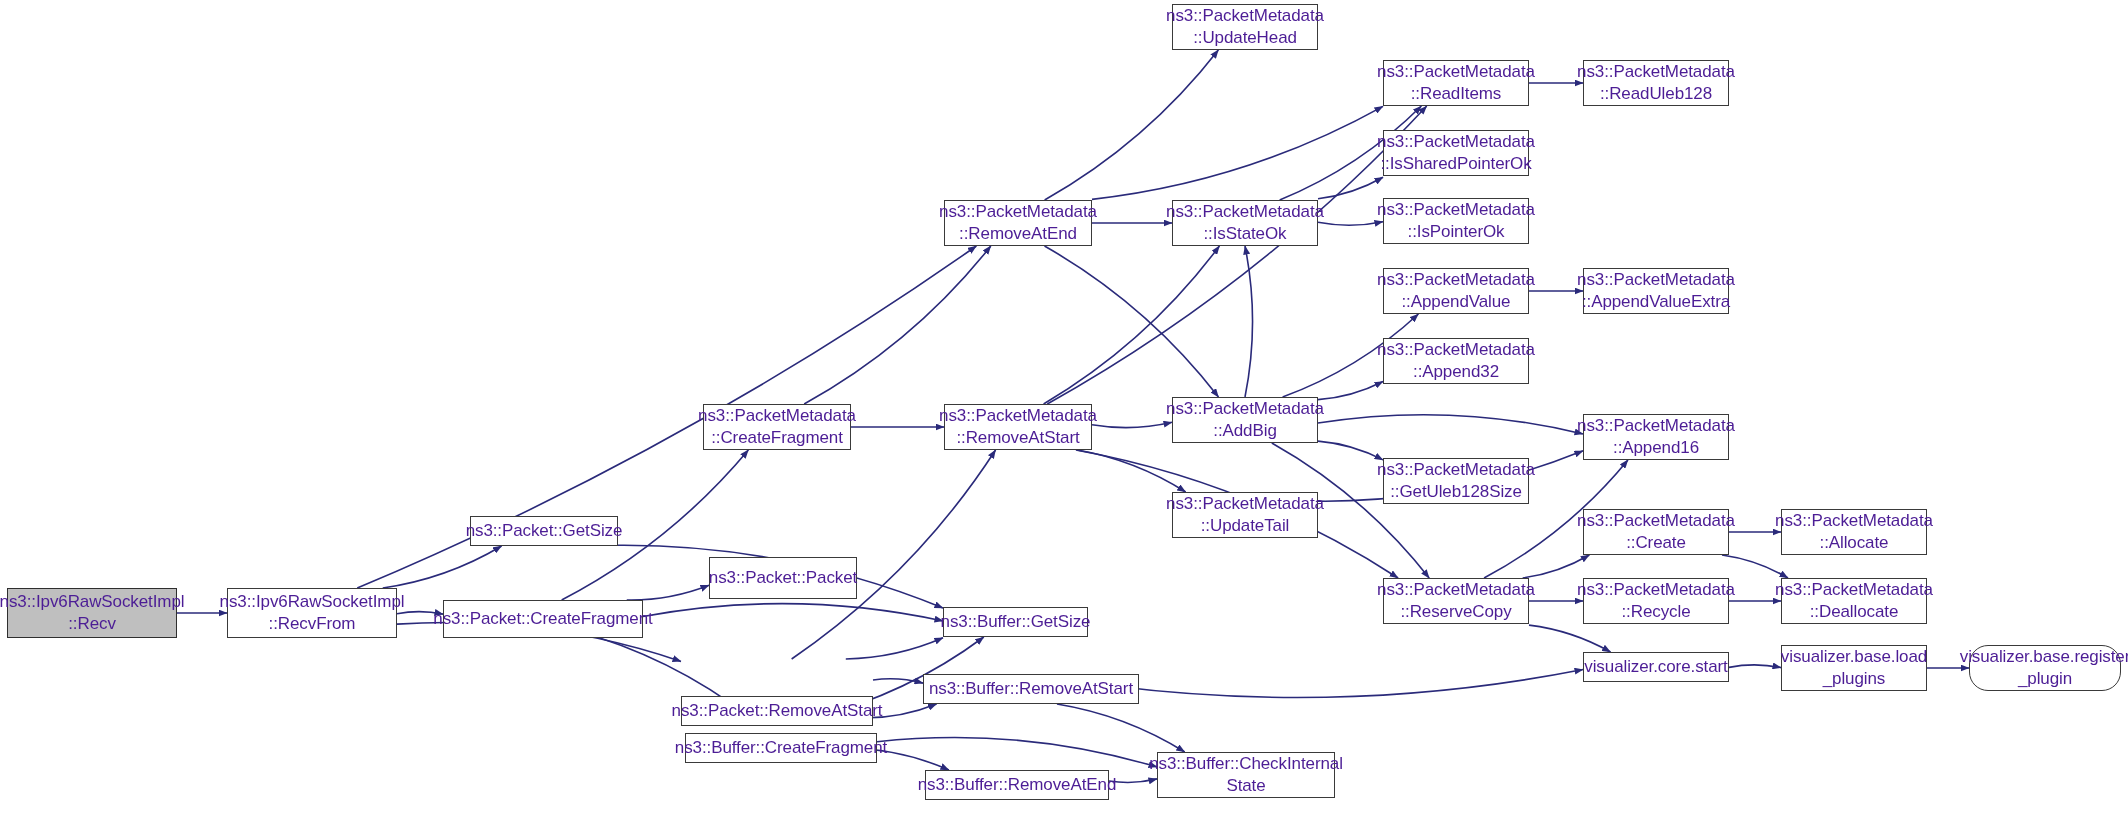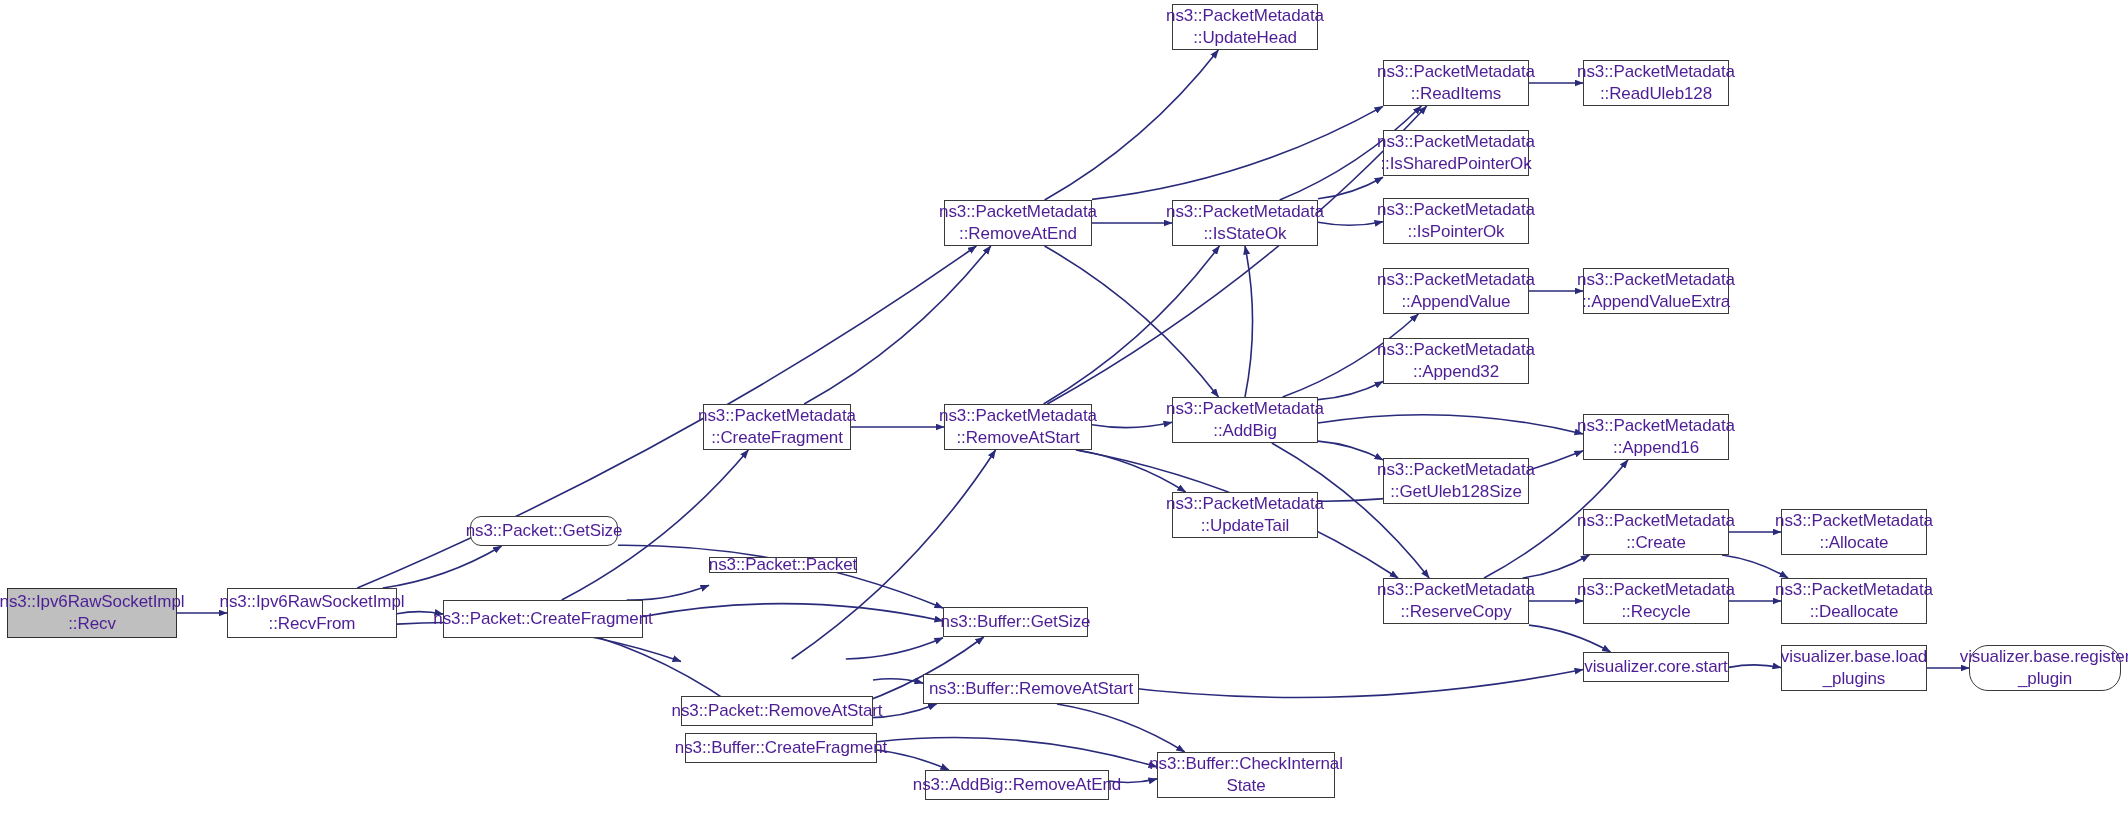--- a/index.html
+++ b/index.html
@@ -108,28 +108,28 @@
         <path d="M 1729 601 Q 1755 601 1781 601" fill="none" stroke="#2a2a7a" stroke-width="1.6" marker-end="url(#arrowhead)"></path>
         <path d="M 1729 667.3686868686868 Q 1755.0262626262627 662.3 1781 667.6313131313132" fill="none" stroke="#2a2a7a" stroke-width="1.6" marker-end="url(#arrowhead)"></path>
         <path d="M 1927 668 Q 1948 668 1969 668" fill="none" stroke="#2a2a7a" stroke-width="1.6" marker-end="url(#arrowhead)"></path>
       </g>
   </svg>
   <div id="nodes">
       <div class="node current" style="left: 7px; top: 588px; width: 170px; height: 50px;">ns3::Ipv6RawSocketImpl
 ::Recv</div>
       <div class="node" style="left: 227px; top: 588px; width: 170px; height: 50px;">ns3::Ipv6RawSocketImpl
 ::RecvFrom</div>
-      <div class="node" style="left: 470px; top: 516px; width: 148px; height: 30px; border-radius: 11px;">ns3::Packet::GetSize</div>
+      <div class="node" style="left: 470px; top: 516px; width: 148px; height: 30px;">ns3::Packet::GetSize</div>
       <div class="node" style="left: 443px; top: 600px; width: 200px; height: 38px;">ns3::Packet::CreateFragment</div>
-      <div class="node" style="left: 709px; top: 557px; width: 148px; height: 16px;">ns3::Packet::Packet</div>
+      <div class="node" style="left: 709px; top: 557px; width: 148px; height: 42px;">ns3::Packet::Packet</div>
       <div class="node" style="left: 681px; top: 696px; width: 192px; height: 30px;">ns3::Packet::RemoveAtStart</div>
       <div class="node" style="left: 685px; top: 718px; width: 192px; height: 30px; margin-top: 15px;">ns3::Buffer::CreateFragment</div>
       <div class="node" style="left: 943px; top: 607px; width: 145px; height: 30px;">ns3::Buffer::GetSize</div>
       <div class="node" style="left: 923px; top: 674px; width: 216px; height: 30px;">ns3::Buffer::RemoveAtStart</div>
-      <div class="node" style="left: 925px; top: 770px; width: 184px; height: 30px;">ns3::AddBig::RemoveAtEnd</div>
+      <div class="node" style="left: 925px; top: 770px; width: 184px; height: 30px;">ns3::Buffer::RemoveAtEnd</div>
       <div class="node" style="left: 1157px; top: 752px; width: 178px; height: 46px; text-align: center;">ns3::Buffer::CheckInternal
 State</div>
       <div class="node" style="left: 703px; top: 404px; width: 148px; height: 46px;">ns3::PacketMetadata
 ::CreateFragment</div>
       <div class="node" style="left: 944px; top: 404px; width: 148px; height: 46px;">ns3::PacketMetadata
 ::RemoveAtStart</div>
       <div class="node" style="left: 944px; top: 200px; width: 148px; height: 46px;">ns3::PacketMetadata
 ::RemoveAtEnd</div>
       <div class="node" style="left: 1172px; top: 4px; width: 146px; height: 46px;">ns3::PacketMetadata
 ::UpdateHead</div>

